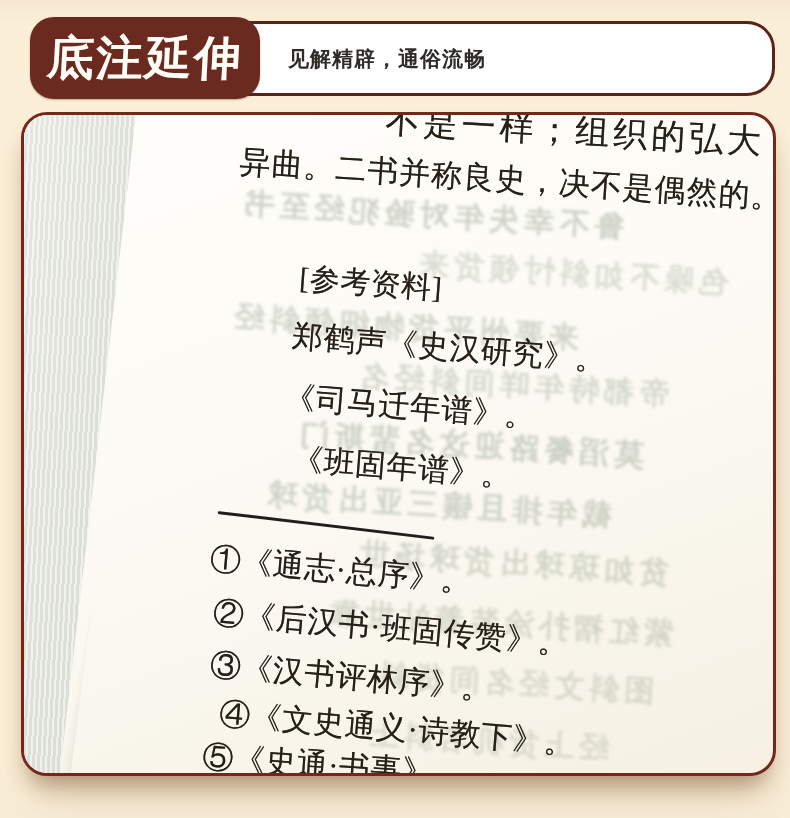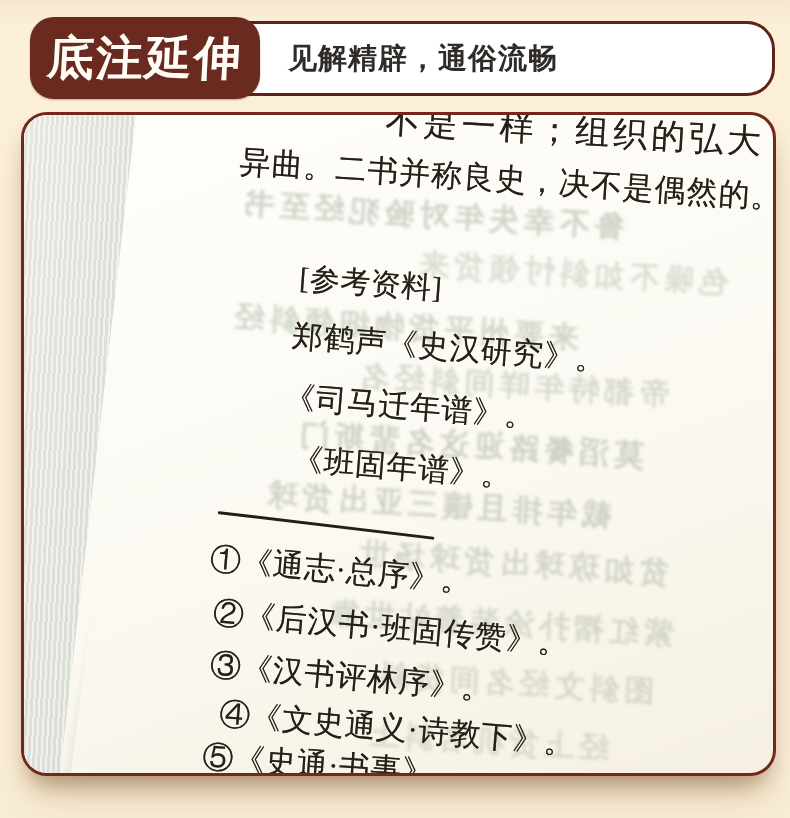--- a/index.html
+++ b/index.html
@@ -17,21 +17,21 @@
     position:absolute; left:35px; top:21px;
     width:740px; height:75px;
     background:#ffffff;
     border:3px solid #5e2318;
     border-radius:28px;
     display:flex; align-items:center;
     padding-left:250px;
   }
   .header-subtitle {
     font-family:Liberation Sans, sans-serif;
-    font-size:29px; font-weight:700;
+    font-size:21px; font-weight:700;
     color:#2e2b28; letter-spacing:1px;
     white-space:nowrap;
   }
   .header-badge {
     position:absolute; left:30px; top:17px;
     width:230px; height:82px;
     background:#6b2a1f;
     border-radius:24px;
     display:flex; align-items:center; justify-content:center;
     box-shadow:0 1px 2px rgba(80,30,15,.35);

